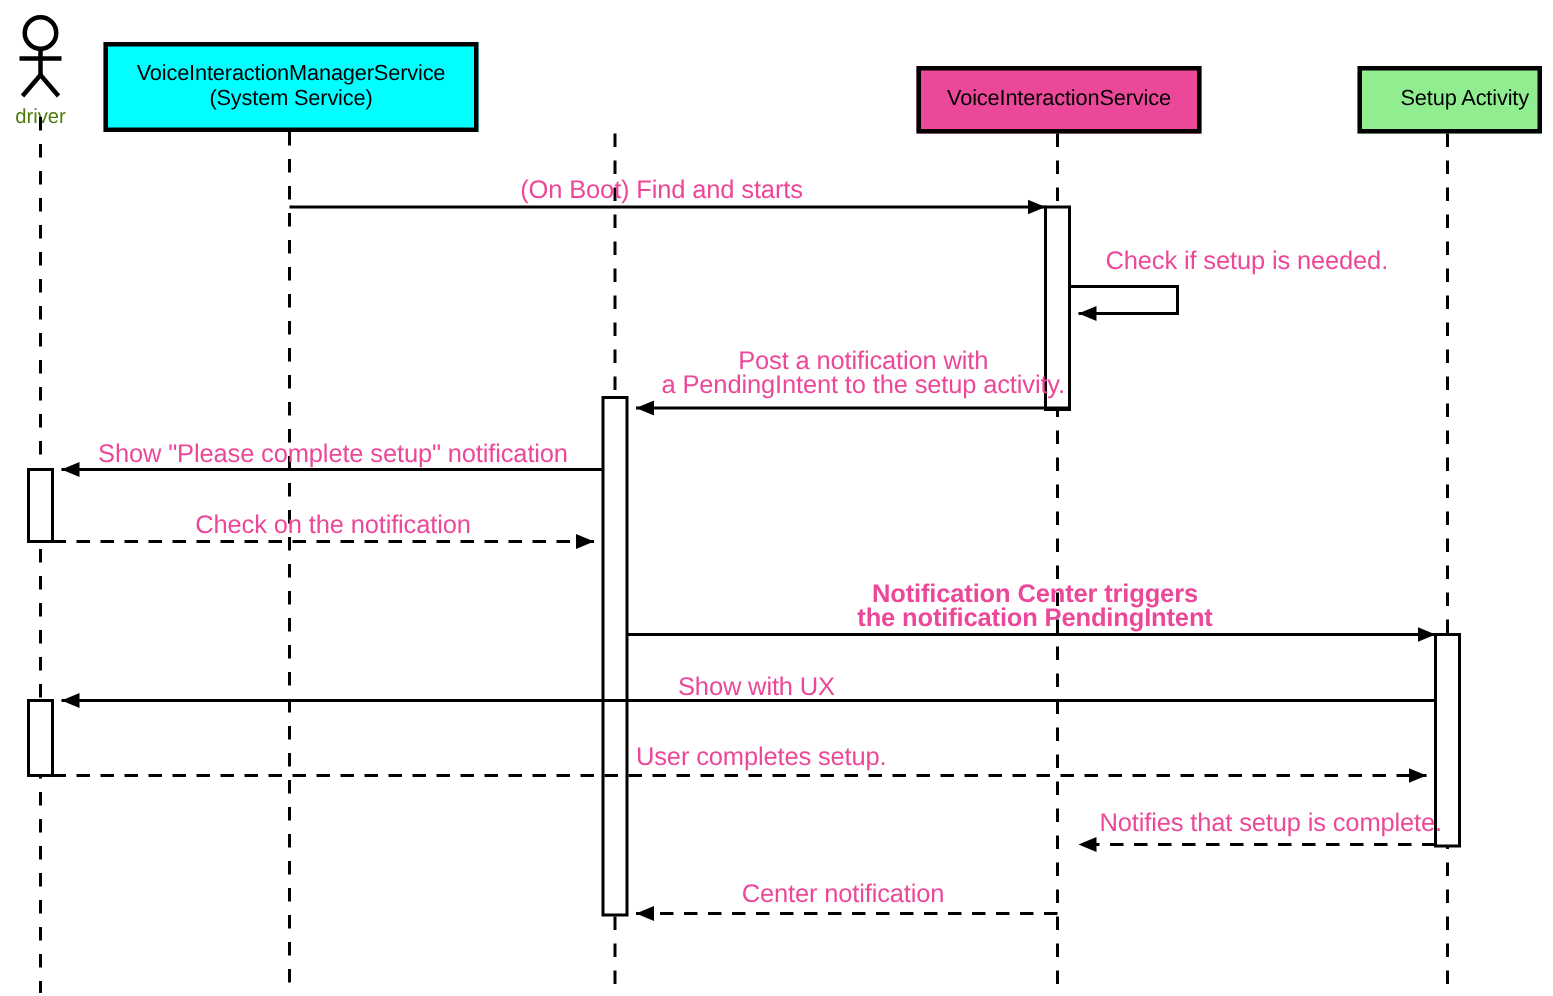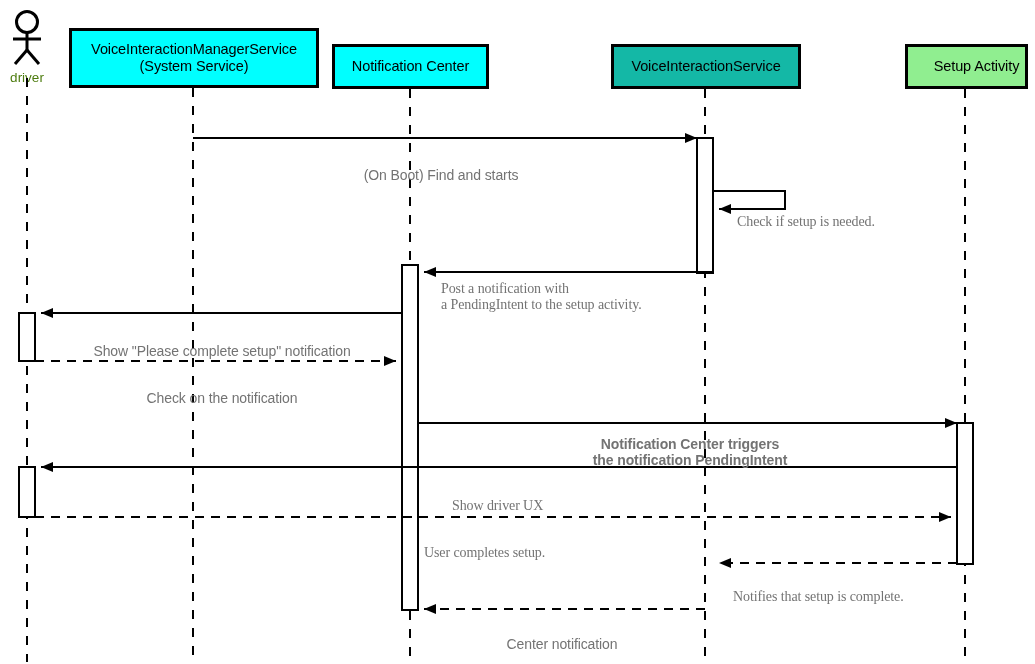--- a/index.html
+++ b/index.html
@@ -35,52 +35,48 @@
     justify-content: center;
     text-align: center;
     font-size: 14.5px;
     line-height: 17px;
     color: #000000;
     white-space: pre-line;
     letter-spacing: -0.1px;
   }
   .msg-label {
     position: absolute;
-    font-size: 14px;
+    font-size: 17px;
     line-height: 16px;
-    color: #737373;
+    color: #ec4899;
     white-space: pre-line;
     letter-spacing: -0.1px;
-    margin-top: 48px;
   }
   .msg-label.center { text-align: center; transform: translateX(-50%); }
-  .msg-label.left   { text-align: left; font-family: Liberation Serif, serif; }
+  .msg-label.left   { text-align: center; }
   .actor-caption {
     position: absolute;
     font-size: 13.5px;
     color: #4d7c0f;
     text-align: center;
     transform: translateX(-50%);
   }
 </style>
 </head>
 <body>
 
 <div id="diagram-root">
 
   <div class="lifeline-box" style="left:69px; top:28px; width:250px; height:60px; background:#00ffff;">
     <span>VoiceInteractionManagerService
 (System Service)</span>
   </div>
 
-  <div class="lifeline-box" style="left:332px; top:44px; width:157px; height:45px; background:#00ffff;">
-    <span>Notification Center</span>
-  </div>
 
-  <div class="lifeline-box" style="left:611px; top:44px; width:190px; height:45px; background:#14b8a6;">
+  <div class="lifeline-box" style="left:611px; top:44px; width:190px; height:45px; background:#ec4899;">
     <span>VoiceInteractionService</span>
   </div>
 
   <div class="lifeline-box" style="left:905px; top:44px; width:123px; height:45px; background:#90ee90;padding-left:20px;">
     <span>Setup Activity</span>
   </div>
 
   <div class="actor-caption" style="left:27px; top:70px;">driver</div>
 
   <svg class="layer" viewBox="0 0 1035 664">
@@ -148,21 +144,21 @@
   <div class="msg-label left" style="left:441px; top:233px;">Post a notification with
 a PendingIntent to the setup activity.</div>
 
   <div class="msg-label center" style="left:222px; top:295px;">Show "Please complete setup" notification</div>
 
   <div class="msg-label center" style="left:222px; top:342px;">Check on the notification</div>
 
   <div class="msg-label center" style="left:690px; top:388px;font-weight:bold;">Notification Center triggers
 the notification PendingIntent</div>
 
-  <div class="msg-label left" style="left:452px; top:450px;">Show driver UX</div>
+  <div class="msg-label left" style="left:452px; top:450px;">Show with UX</div>
 
   <div class="msg-label left" style="left:424px; top:497px;">User completes setup.</div>
 
   <div class="msg-label left" style="left:733px; top:541px;">Notifies that setup is complete.</div>
 
   <div class="msg-label center" style="left:562px; top:588px;">Center notification</div>
 
 </div>
 
 </body></html>

